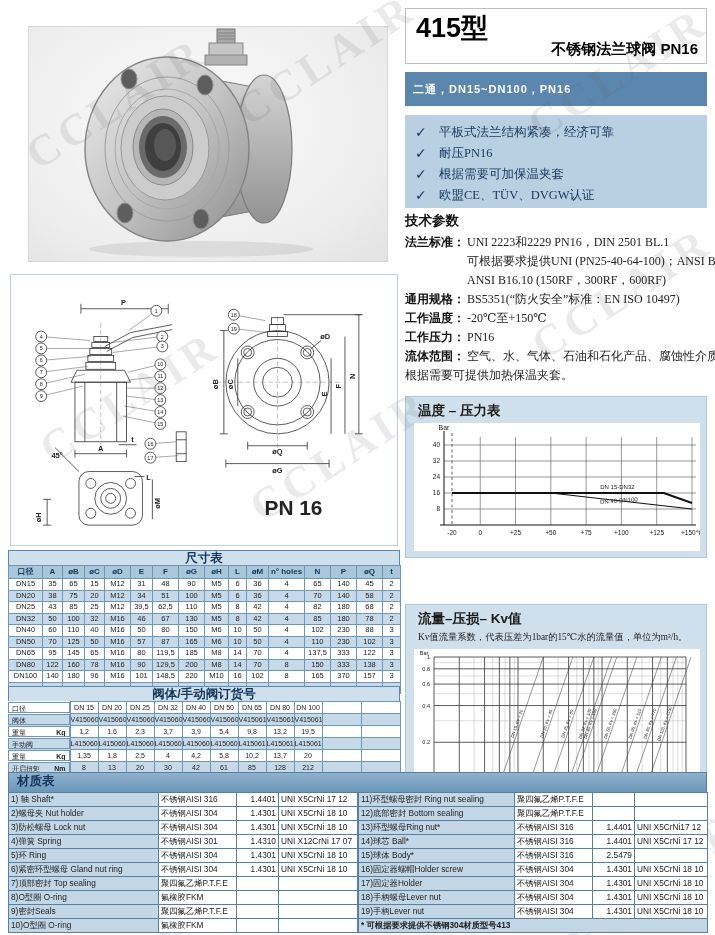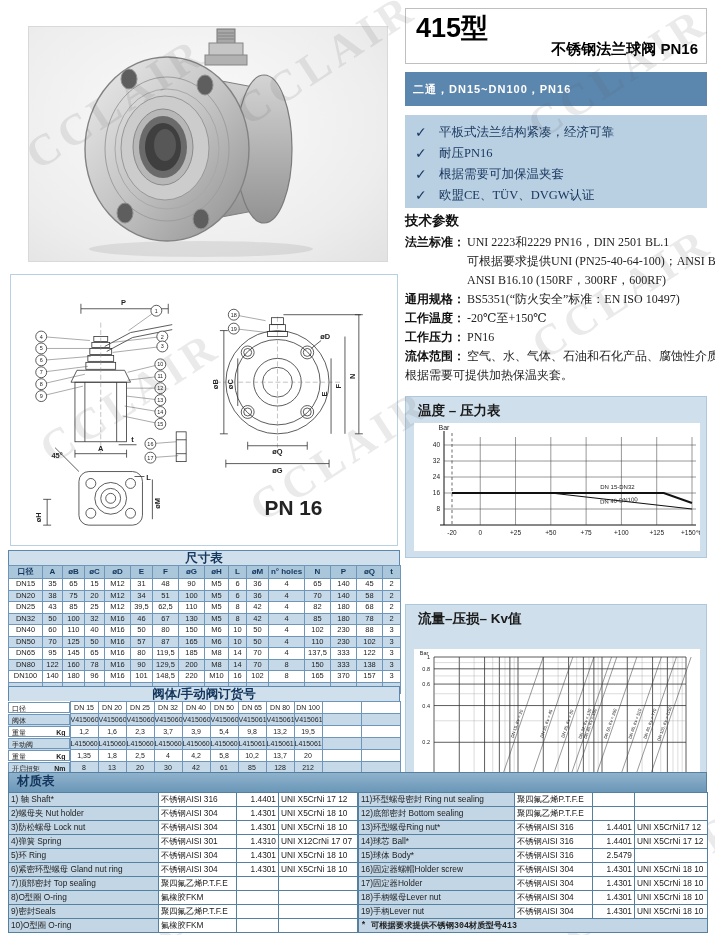--- a/index.html
+++ b/index.html
@@ -74,21 +74,21 @@
   .matwrap { left:8px; top:772px; width:699px; z-index:45; }
   .matbar { height:20px; background:linear-gradient(#8fb2cc,#6b97b8); color:#14365c;
             font-size:12.5px; font-weight:bold; line-height:16px; padding-left:8px;
             border:1px solid #56809f; border-bottom:none; }
   .mathalves { display:flex; }
   .mat { width:349.5px; }
   .mat td { border:1px solid #56809f; height:13px; line-height:13px; font-size:8.3px;
             padding:0 2px; overflow:hidden; white-space:nowrap; background:#fff; }
   .mname { background:#c2d6e6 !important; text-align:left; }
   .mcode { text-align:right; }
-  .mfoot { background:#c2d6e6 !important; font-weight:bold; font-size:8px;font-family:Liberation Mono, monospace; }
+  .mfoot { background:#c2d6e6 !important; font-weight:bold; font-size:8px; }
 </style>
 </head>
 <body>
 
 <div class="wm" style="left:14px;  top:78px;">CCLAIR</div>
 <div class="wm" style="left:224px; top:34px;">CCLAIR</div>
 <div class="wm" style="left:516px; top:48px;">CCLAIR</div>
 <div class="wm" style="left:28px;  top:372px;">CCLAIR</div>
 <div class="wm" style="left:238px; top:430px;">CCLAIR</div>
 <div class="wm" style="left:520px; top:268px;">CCLAIR</div>
@@ -207,20 +207,21 @@
       <text x="30" y="6.5" font-size="7" text-anchor="middle">Bar</text>
       <polyline points="38,70 249.76470588235296,70 278,80" stroke="#111" stroke-width="2" fill="none"></polyline>
       <polyline points="38,70 136.8235294117647,70 278,86" stroke="#111" stroke-width="1.2" fill="none"></polyline>
       <text x="186.23529411764707" y="66" font-size="6" text-anchor="start">DN 15-DN32</text>
       <text x="186.23529411764707" y="81" font-size="6" text-anchor="start" transform="rotate(-4 186.23529411764707 81)">DN 40-DN100</text>
     </svg>
 </div>
 
 <div class="abs chartpanel kv-panel">
   <div class="cp-title">流量–压损– Kv值</div>
+  <div class="cp-sub">Kv值流量系数，代表压差为1bar的15℃水的流量值，单位为m³/h。</div>
   <svg class="kv-svg" viewBox="0 0 286 152">
       <line x1="20" y1="8" x2="20" y2="130" stroke="#333" stroke-width="0.8"></line>
       <line x1="45.286519635774425" y1="8" x2="45.286519635774425" y2="130" stroke="#333" stroke-width="0.8"></line>
       <line x1="60.078185396451644" y1="8" x2="60.078185396451644" y2="130" stroke="#999" stroke-width="0.35"></line>
       <line x1="70.57303927154885" y1="8" x2="70.57303927154885" y2="130" stroke="#333" stroke-width="0.8"></line>
       <line x1="78.71348036422557" y1="8" x2="78.71348036422557" y2="130" stroke="#999" stroke-width="0.35"></line>
       <line x1="85.36470503222607" y1="8" x2="85.36470503222607" y2="130" stroke="#333" stroke-width="0.8"></line>
       <line x1="90.98823536119757" y1="8" x2="90.98823536119757" y2="130" stroke="#999" stroke-width="0.35"></line>
       <line x1="95.85955890732326" y1="8" x2="95.85955890732326" y2="130" stroke="#333" stroke-width="0.8"></line>
       <line x1="100.15637079290329" y1="8" x2="100.15637079290329" y2="130" stroke="#999" stroke-width="0.35"></line>

